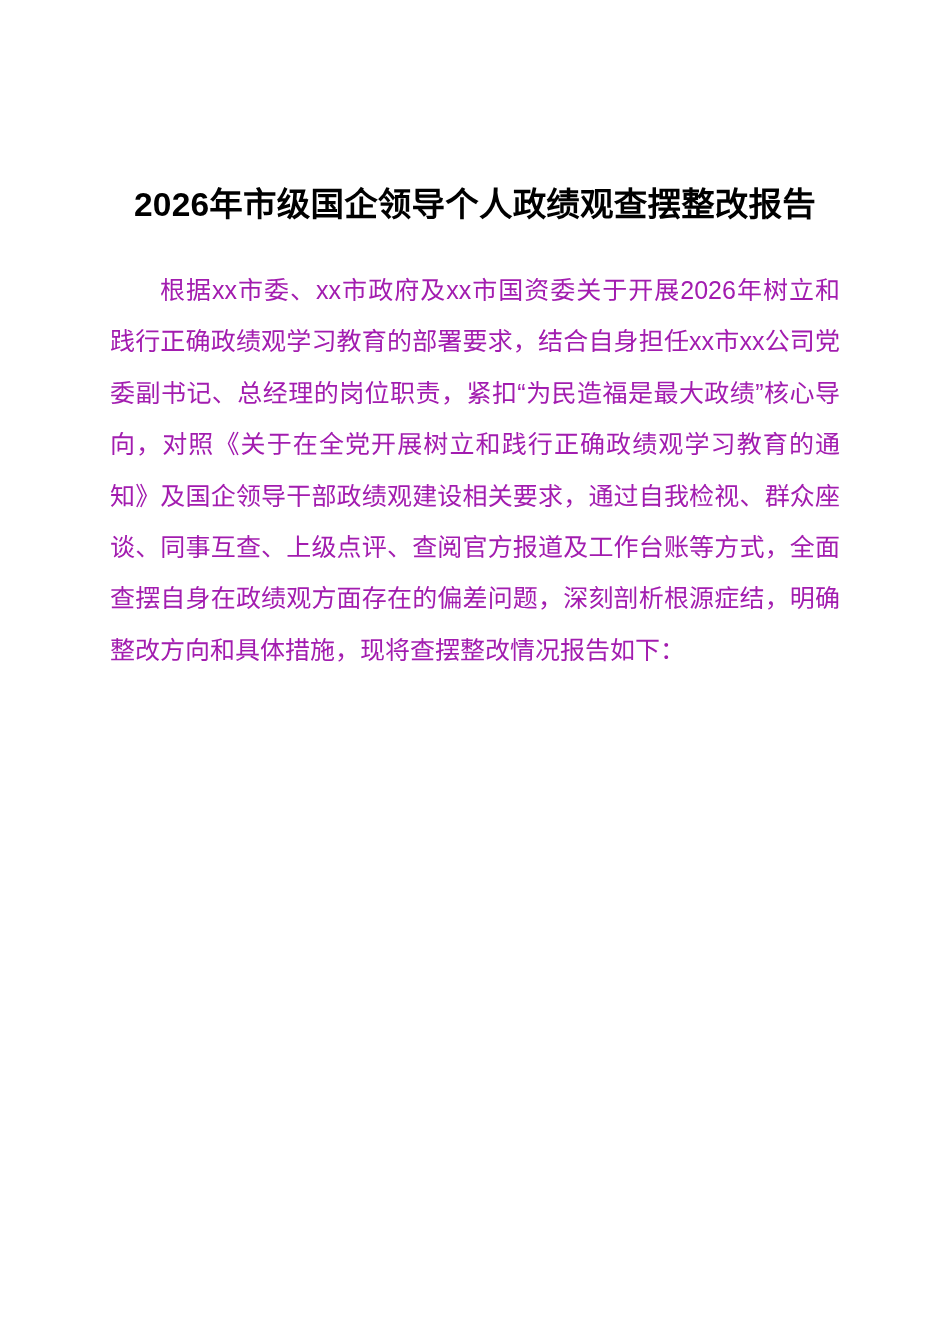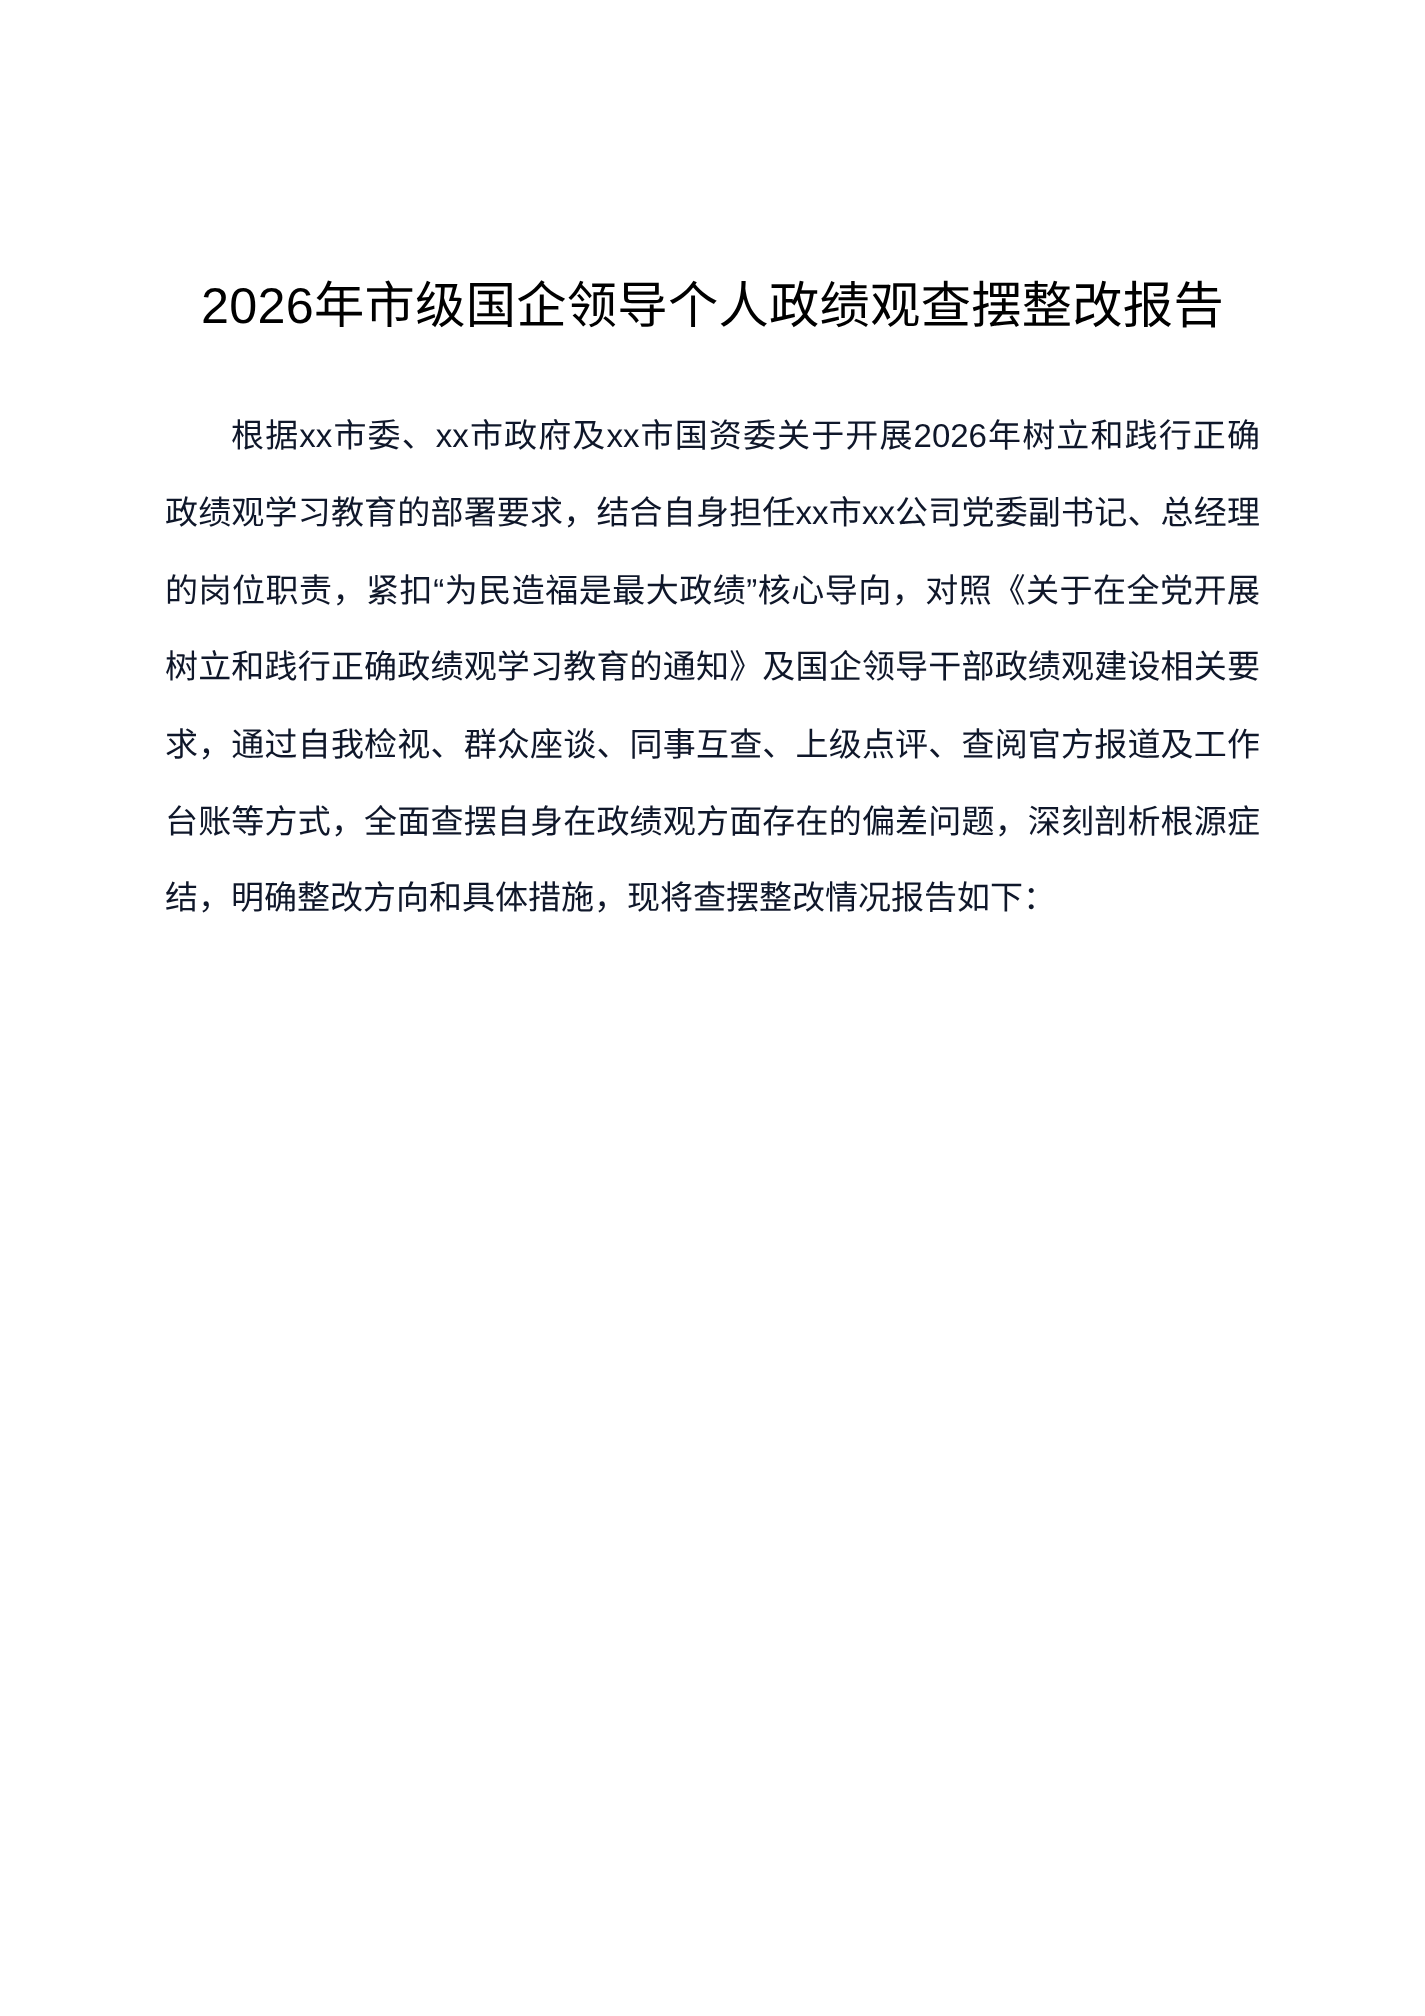--- a/index.html
+++ b/index.html
@@ -31,37 +31,37 @@
     top: 0;
     width: 730px;
   }
 
   
   .doc-title {
     margin: 0;
     padding-top: 178px;
     font-size: 33.5px;
     line-height: 54px;
-    font-weight: 400;
+    font-weight: 700;
     text-align: center;
     letter-spacing: 0.2px;
     color: #000;
     word-break: break-all;
   }
 
   
   .para {
     margin: 0;
     padding-top: 27px;
-    font-size: 22px;
+    font-size: 25px;
     line-height: 51.4px;
     text-align: justify;
     text-justify: inter-ideograph;
     text-indent: 2em;
-    color: #0f172a;
+    color: #a21caf;
     word-break: break-all;
     hyphens: none;
   }
 
   .para.first-para {
     padding-top: 33px;
   }
 </style>
 </head>
 <body>

